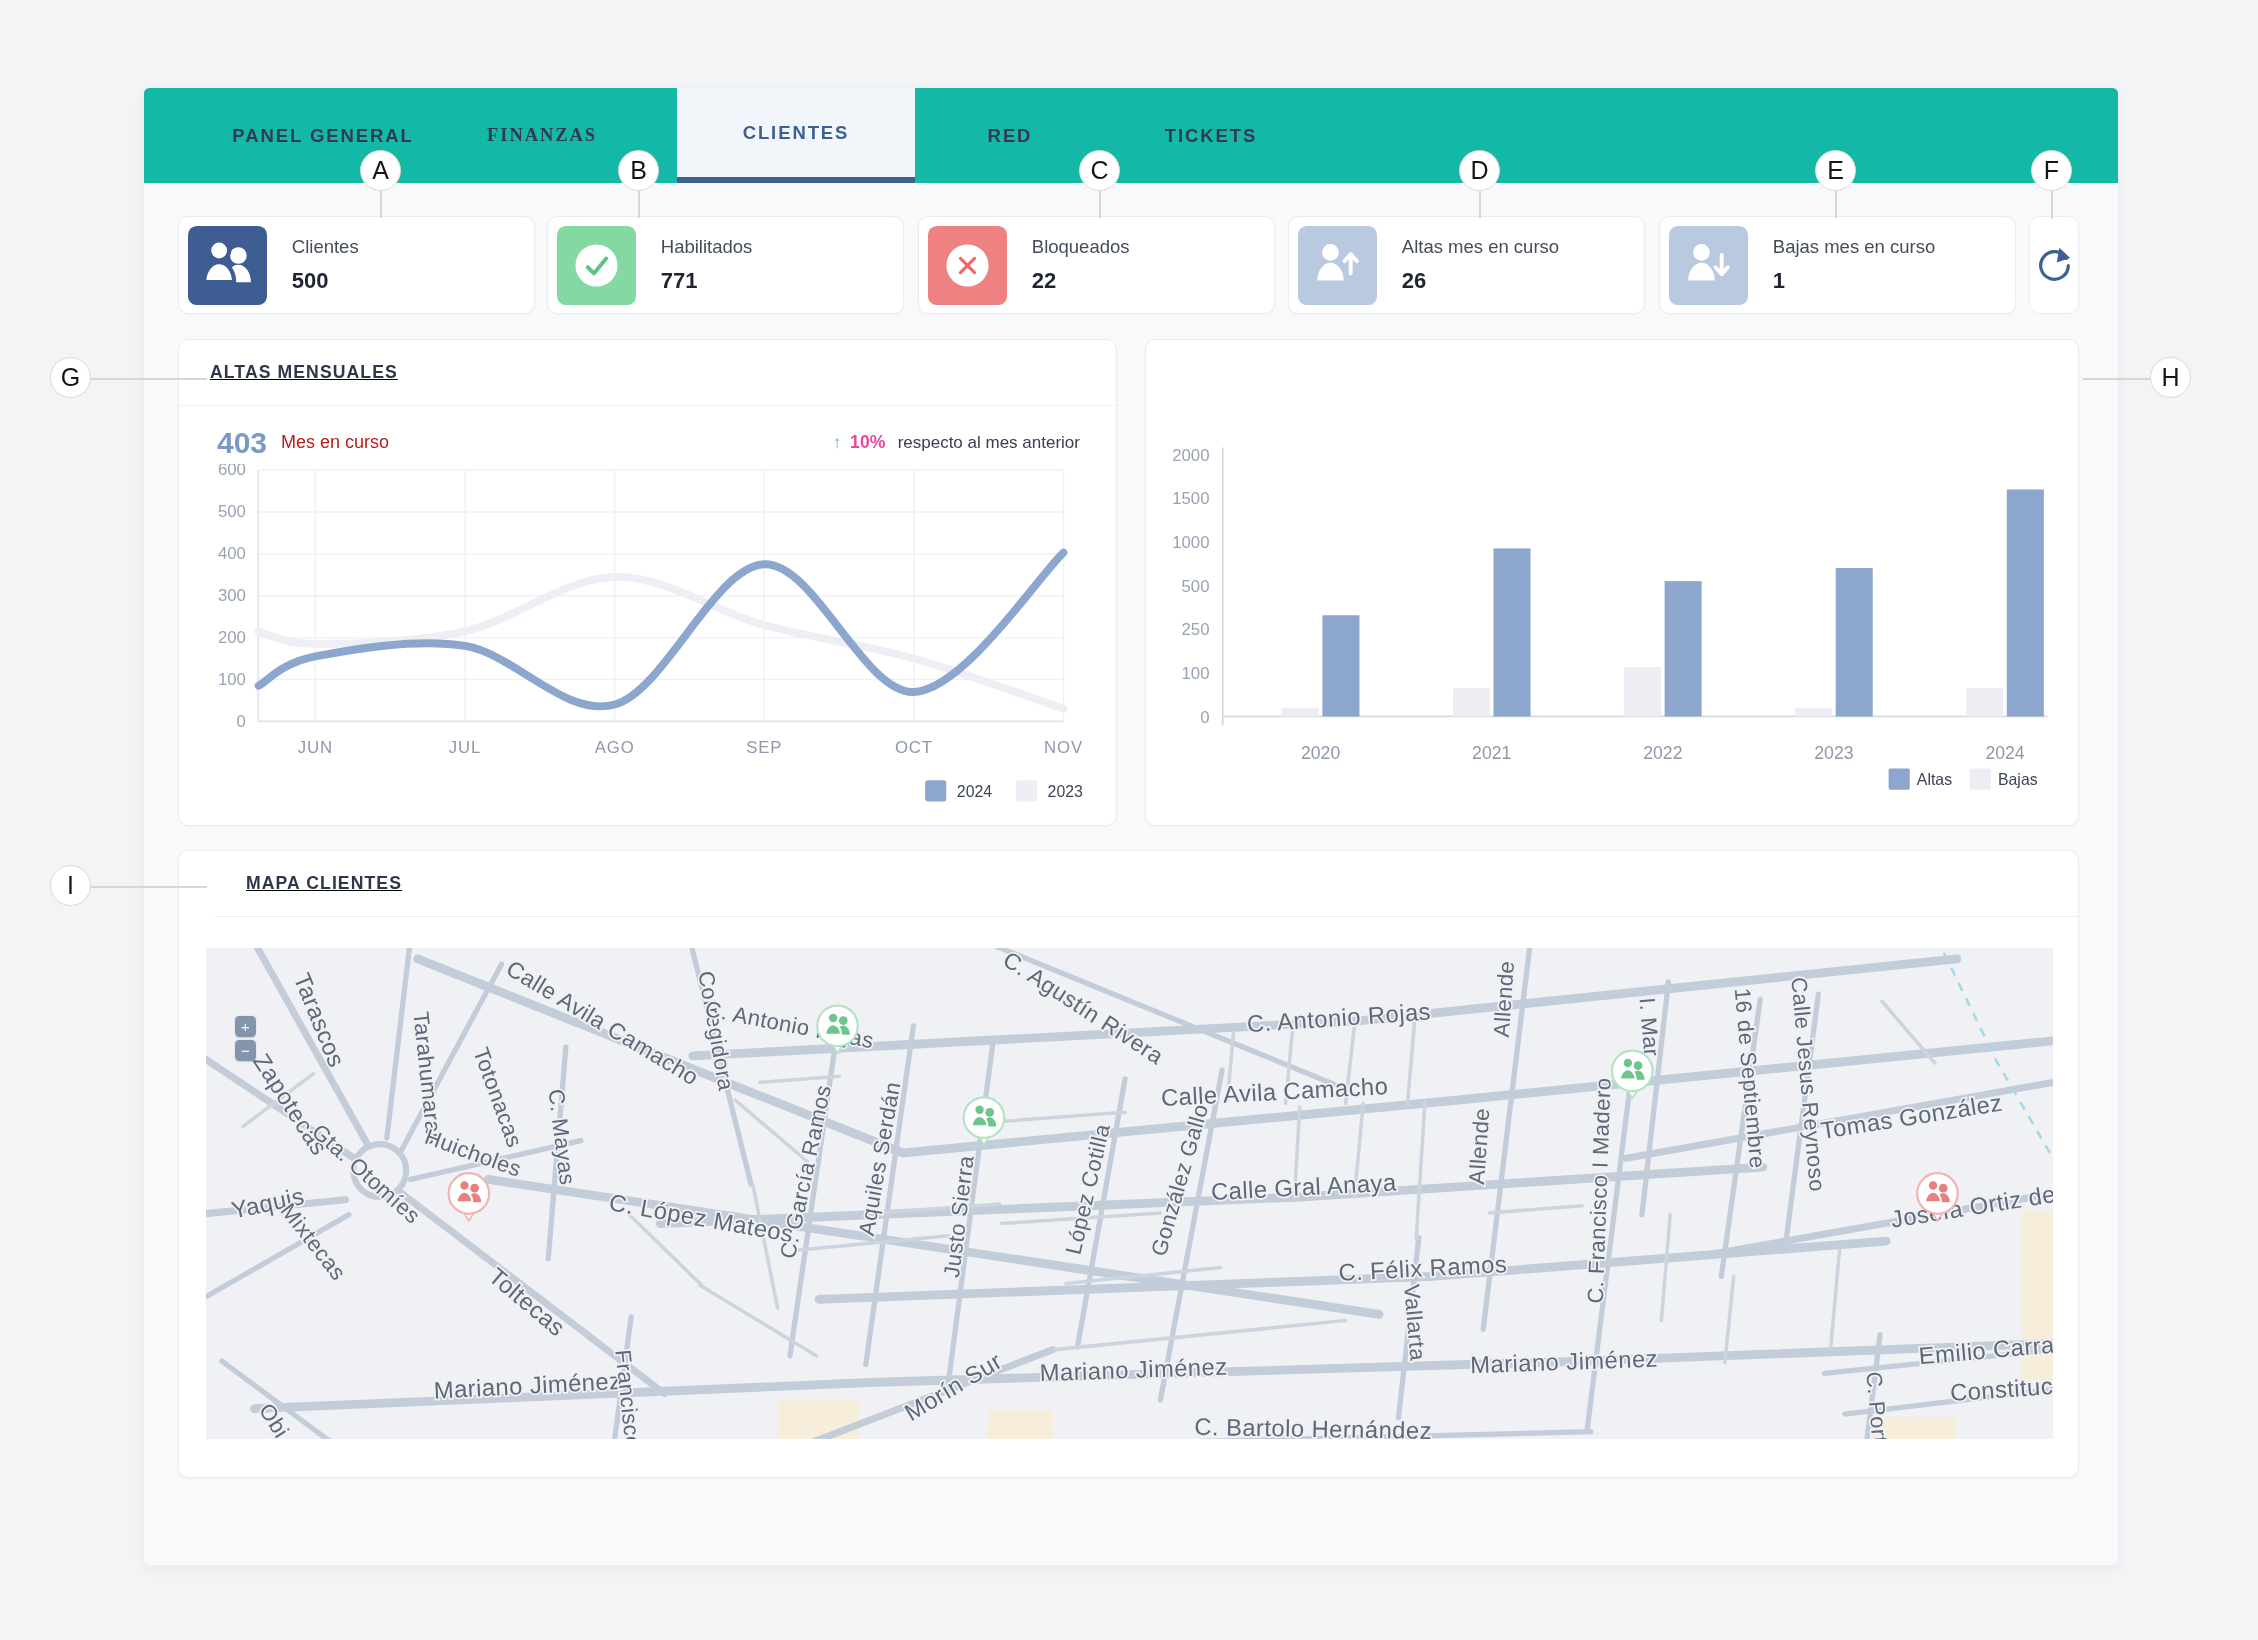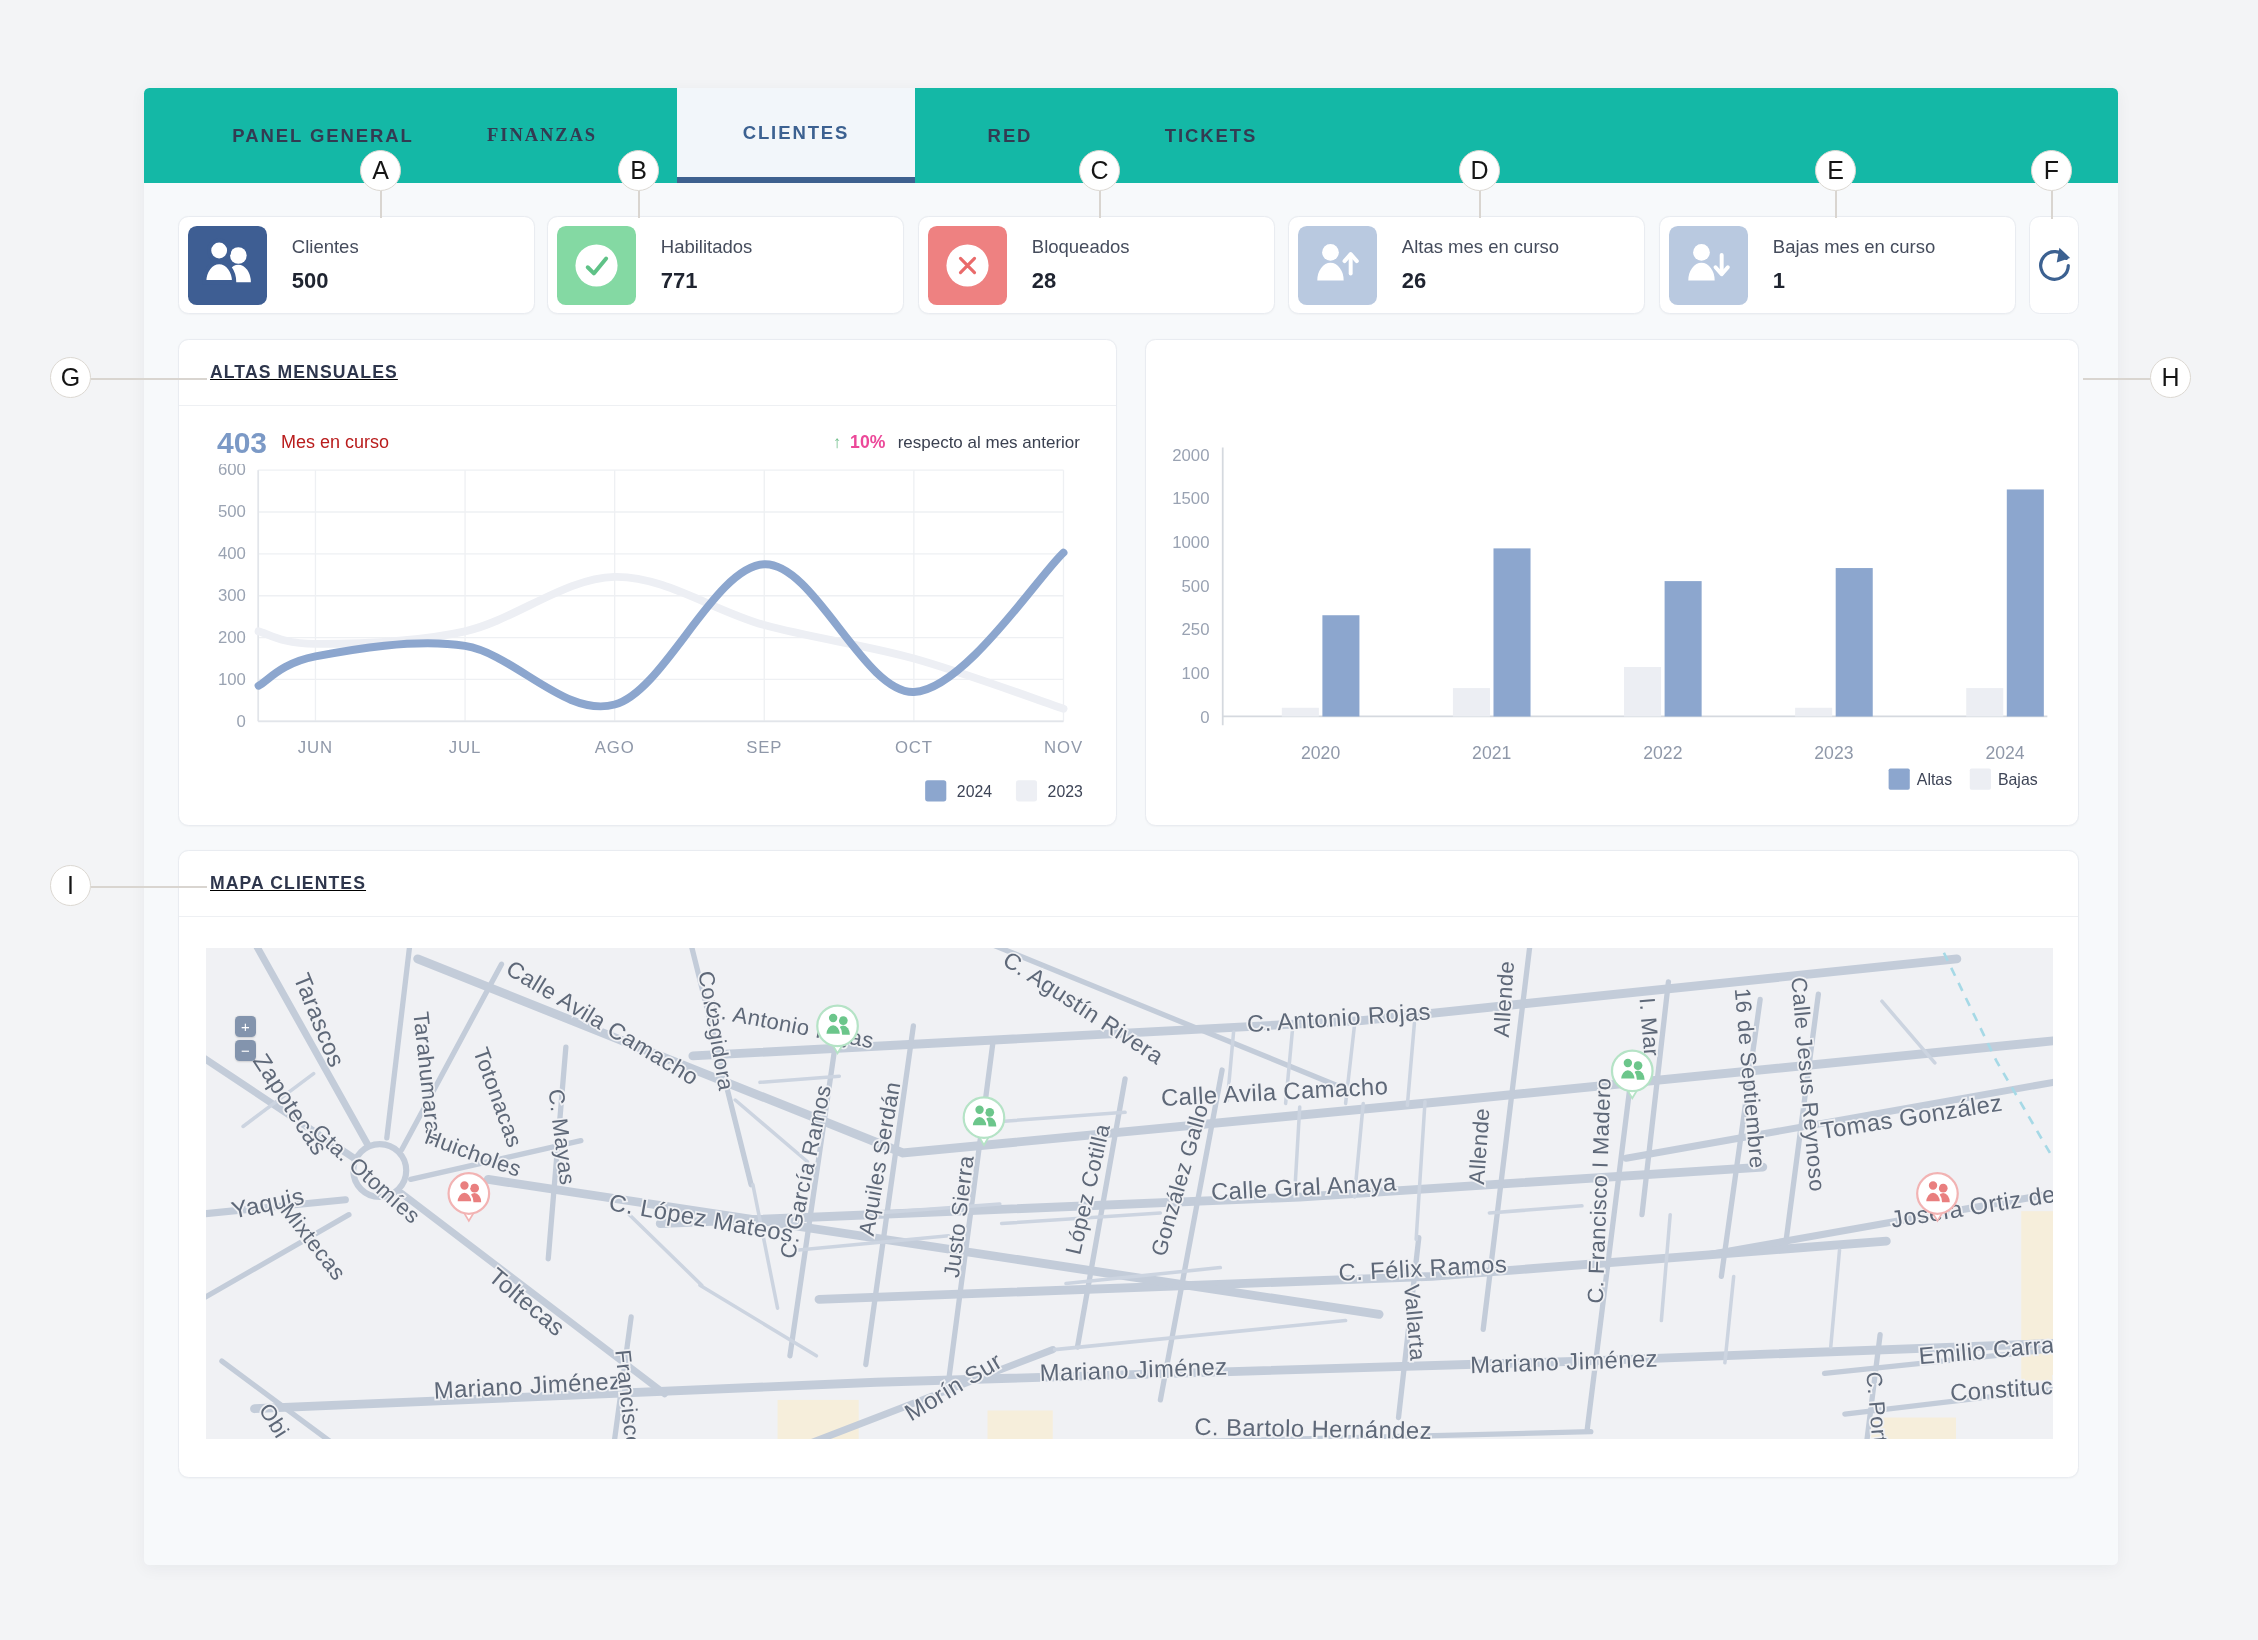--- a/index.html
+++ b/index.html
@@ -11,21 +11,21 @@
   .stat-card{position:absolute;top:128px;width:357px;height:98px;background:#fff;border:0.9px solid #e9ecf1;border-radius:10.6px;box-shadow:0 0.9px 1.8px rgba(16,24,40,.03);display:flex;align-items:center;box-sizing:border-box;}
   .tile{width:79px;height:79px;margin-left:8.8px;border-radius:8.8px;display:flex;align-items:center;justify-content:center;flex:none;}
   .stat-text{margin-left:25px;display:flex;flex-direction:column;gap:10.6px;}
   .stat-label{font-size:18.5px;color:#454c5c;}
   .stat-value{font-size:22px;font-weight:700;color:#1f2430;}
   .refresh-card{position:absolute;left:1885px;top:128px;width:50px;height:98px;background:#fff;border:0.9px solid #e9ecf1;border-radius:10.6px;display:flex;align-items:center;justify-content:center;cursor:pointer;box-sizing:border-box;}
   .card{position:absolute;background:#fff;border:0.9px solid #e9ecf1;border-radius:10.6px;box-shadow:0 0.9px 1.8px rgba(16,24,40,.03);box-sizing:border-box;text-decoration:underline;}
   .card-header{height:66px;display:flex;align-items:center;padding-left:31px;font-size:17.6px;font-weight:700;letter-spacing:1.1px;color:#2e364c;border-bottom:1.8px solid #eef0f3;box-sizing:border-box;}
   #line-card{left:34px;top:251px;width:939px;height:487px;}
   #bar-card{left:1001px;top:251px;width:934px;height:487px;}
-  #map-card{left:34px;top:762px;width:1901px;height:628px;}
+  #map-card{left:34px;top:762px;width:1901px;height:628px;padding-left:36px;}
   .sub-row{position:absolute;top:85px;left:38px;right:36px;height:35px;display:flex;align-items:center;gap:14px;}
   .kpi-value{font-size:30px;font-weight:700;color:#7b99c6;}
   .kpi-label{font-size:18px;color:#b91c1c;}
   .delta-group{margin-left:auto;display:flex;align-items:center;gap:8.8px;}
   .delta-arrow{font-size:17px;font-weight:700;}
   .delta-value{font-size:17.6px;font-weight:700;}
   .delta-note{font-size:17px;color:#3a4050;margin-left:3.5px;}
   .chart-svg{position:absolute;left:0;}
   .map-box{position:absolute;left:27px;top:97px;width:1847px;height:491px;background:#f0f1f4;overflow:hidden;}
   .zoom-ctl{position:absolute;left:29px;top:68px;display:flex;flex-direction:column;gap:2.6px;z-index:5;}
@@ -78,21 +78,21 @@
   </div>
       <div class="stat-card" style="left:774px">
     <div class="tile" style="background:#ee8181">
       <svg width="79" height="79" viewBox="-45 -45 90 90">
             <circle r="24" fill="#ffffff"></circle>
             <path d="M -8 -8 L 8 8 M 8 -8 L -8 8" stroke="#e96a6a" stroke-width="3.6" stroke-linecap="round"></path>
           </svg>
     </div>
     <div class="stat-text">
       <span class="stat-label">Bloqueados</span>
-      <span class="stat-value">28</span>
+      <span class="stat-value">22</span>
     </div>
   </div>
       <div class="stat-card" style="left:1144px">
     <div class="tile" style="background:#b9c9e0">
       <svg width="79" height="79" viewBox="-45 -45 90 90">
             <g fill="#ffffff">
               <circle cx="-8" cy="-15" r="9.5"></circle>
               <path d="M -23 17 a 15 20 0 0 1 30 0 z"></path>
             </g>
             <path d="M 15 9 L 15 -12" stroke="#ffffff" stroke-width="4.5" stroke-linecap="round"></path>

